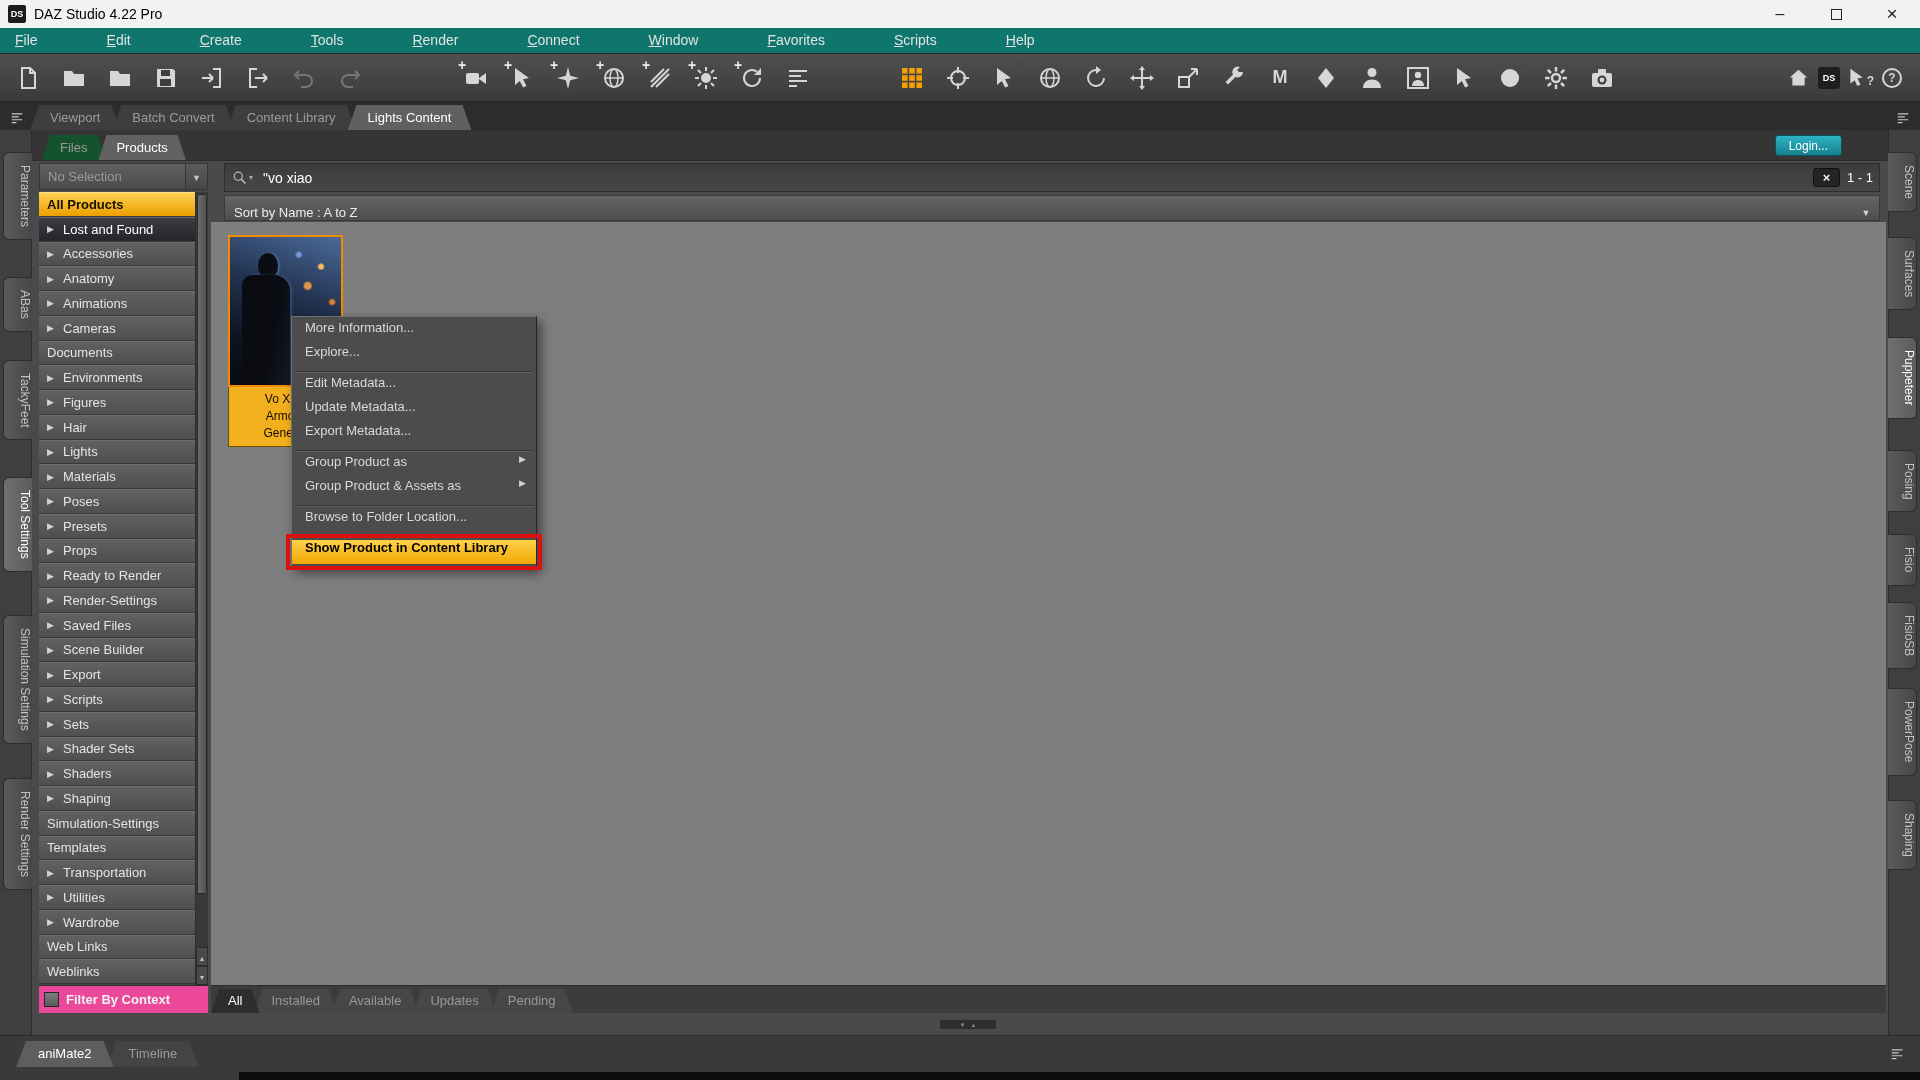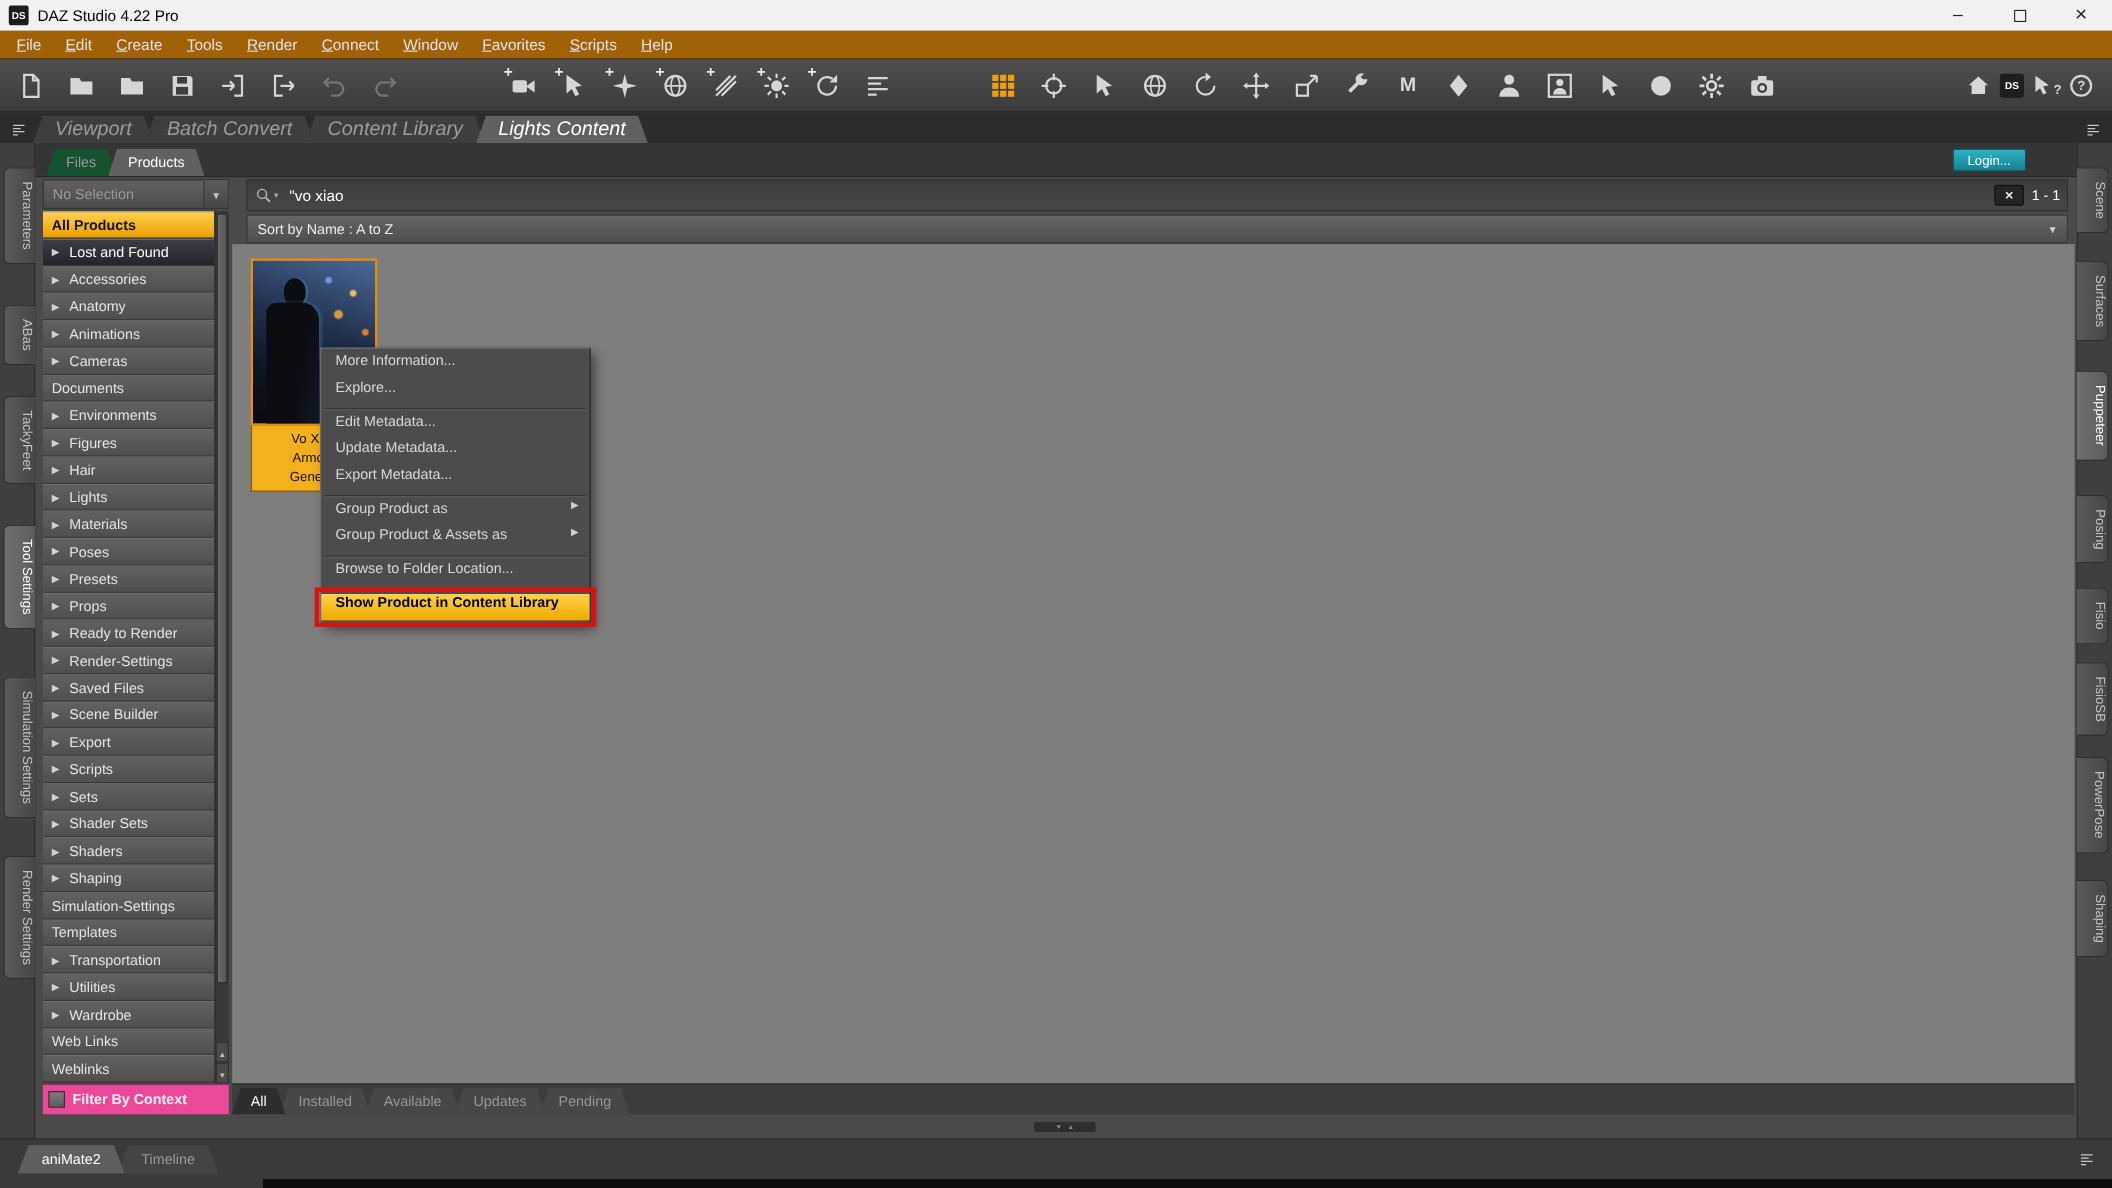--- a/index.html
+++ b/index.html
@@ -15,22 +15,22 @@
     font-weight:bold;display:flex;align-items:center;justify-content:center;border-radius:2px;flex:0 0 auto;}
   .titlebar .title{font-size:14px;}
   .win-controls{margin-left:auto;display:flex;height:100%;}
   .winbtn{width:56px;height:100%;display:flex;align-items:center;justify-content:center;
     background:transparent;border:0;color:#222;}
   .g-min::before{content:"\2013";font-size:16px;}
   .g-maxbox{width:11px;height:11px;border:1.5px solid #222;display:block;}
   .g-close::before{content:"\00D7";font-size:19px;}
 
   
-  .menubar{position:absolute;top:28px;left:0;width:100%;height:26px;background:#a16207;
-    border-bottom:1px solid #2a2a2a;display:flex;align-items:stretch;padding-left:4px;}
+  .menubar{position:absolute;top:28px;left:0;width:100%;height:26px;background:#0f766e;
+    border-bottom:1px solid #2a2a2a;display:flex;align-items:stretch;padding-left:4px;gap:47px;}
   .menu-item{display:block;padding:0 11px;font-size:14px;color:#e3e3e3;line-height:25px;}
   .menu-item::first-letter{text-decoration:underline;}
 
   
   .toolbar{position:absolute;top:54px;left:0;width:100%;height:48px;
     background:linear-gradient(#4f4f4f,#3b3b3b);border-bottom:1px solid #262626;
     display:flex;align-items:center;padding:0 10px;}
   .tbtn{width:36px;height:36px;margin-right:10px;display:flex;align-items:center;justify-content:center;
     background:transparent;border:0;color:#d6d6d6;position:relative;flex:0 0 auto;padding:0;}
   .tbtn svg{width:24px;height:24px;display:block;}
@@ -53,22 +53,22 @@
   .g-help::before{content:"?";font-size:12px;font-weight:bold;}
   .ds-badge{width:22px;height:22px;margin:0 6px 0 2px;background:#1e1e1e;color:#fff;font-size:9px;
     font-weight:bold;display:flex;align-items:center;justify-content:center;border-radius:3px;flex:0 0 auto;}
 
   
   .tabrow{position:absolute;top:102px;left:0;width:100%;height:28px;background:#2c2c2c;
     display:flex;align-items:flex-end;padding:0 4px;}
   .pane-btn{width:26px;height:24px;background:transparent;border:0;color:#c6c6c6;
     display:flex;align-items:center;justify-content:center;flex:0 0 auto;}
   .pane-btn svg{width:16px;height:16px;}
-  .tab{height:25px;line-height:25px;padding:0 20px;font-size:18px;color:#9b9b9b;background:#3e3e3e;
-    clip-path:polygon(9px 0,calc(100% - 9px) 0,100% 100%,0 100%);margin-right:-8px;white-space:nowrap;font-style:italic;}
+  .tab{height:25px;line-height:25px;padding:0 20px;font-size:13px;color:#9b9b9b;background:#3e3e3e;
+    clip-path:polygon(9px 0,calc(100% - 9px) 0,100% 100%,0 100%);margin-right:-8px;white-space:nowrap;}
   .tab.active{background:#606060;color:#fff;position:relative;z-index:2;}
   .tabrow .right{margin-left:auto;}
 
   
   .dock{position:absolute;top:130px;bottom:8px;width:32px;background:#3f3f3f;
     display:flex;flex-direction:column;}
   .dock.left{left:0;border-right:1px solid #2b2b2b;align-items:flex-start;}
   .dock.right{right:0;border-left:1px solid #2b2b2b;align-items:flex-end;}
   .vtab{writing-mode:vertical-rl;font-size:12px;color:#c2c2c2;text-align:center;
     background:linear-gradient(90deg,#5a5a5a,#474747);border:1px solid #2e2e2e;
@@ -137,21 +137,21 @@
   .search-icon-wrap{display:flex;align-items:center;color:#b9b9b9;margin:0 4px 0 7px;background:none;border:0;padding:0;}
   .search-icon-wrap svg{width:15px;height:15px;}
   .search-icon-wrap::after{content:"\25BE";font-size:8px;margin-left:2px;color:#a8a8a8;}
   .search-input{flex:1;height:100%;background:transparent;border:0;outline:none;color:#fff;
     font-size:14px;padding:0 6px;}
   .clear-btn{width:27px;height:19px;background:#242424;border:1px solid #111;border-radius:3px;color:#f0f0f0;
     display:flex;align-items:center;justify-content:center;margin:0 7px 0 4px;padding:0;}
   .clear-btn::before{content:"\00D7";font-size:13px;font-weight:bold;}
   .result-count{font-size:13px;color:#fff;margin-right:6px;white-space:nowrap;}
   .sort-row{position:absolute;left:224px;top:195px;width:1656px;height:26px;
-    background:linear-gradient(#656565,#4e4e4e);border:1px solid #393939;display:flex;align-items:center;}
+    background:linear-gradient(#656565,#4e4e4e);border:1px solid #393939;display:flex;align-items:flex-end;}
   .sort-label{flex:1;padding-left:9px;font-size:13px;color:#ececec;}
   .sort-caret{width:26px;color:#d2d2d2;display:flex;justify-content:center;}
 
   
   .product{position:absolute;left:228px;top:235px;width:115px;}
   .thumb{width:115px;height:152px;border:2px solid #f08a00;position:relative;overflow:hidden;
     background:
       radial-gradient(circle at 82% 20%, rgba(255,195,95,.95) 0 2px, transparent 4px),
       radial-gradient(circle at 70% 33%, rgba(255,165,60,.85) 0 3px, transparent 5px),
       radial-gradient(circle at 92% 44%, rgba(255,140,40,.85) 0 2px, transparent 4px),

